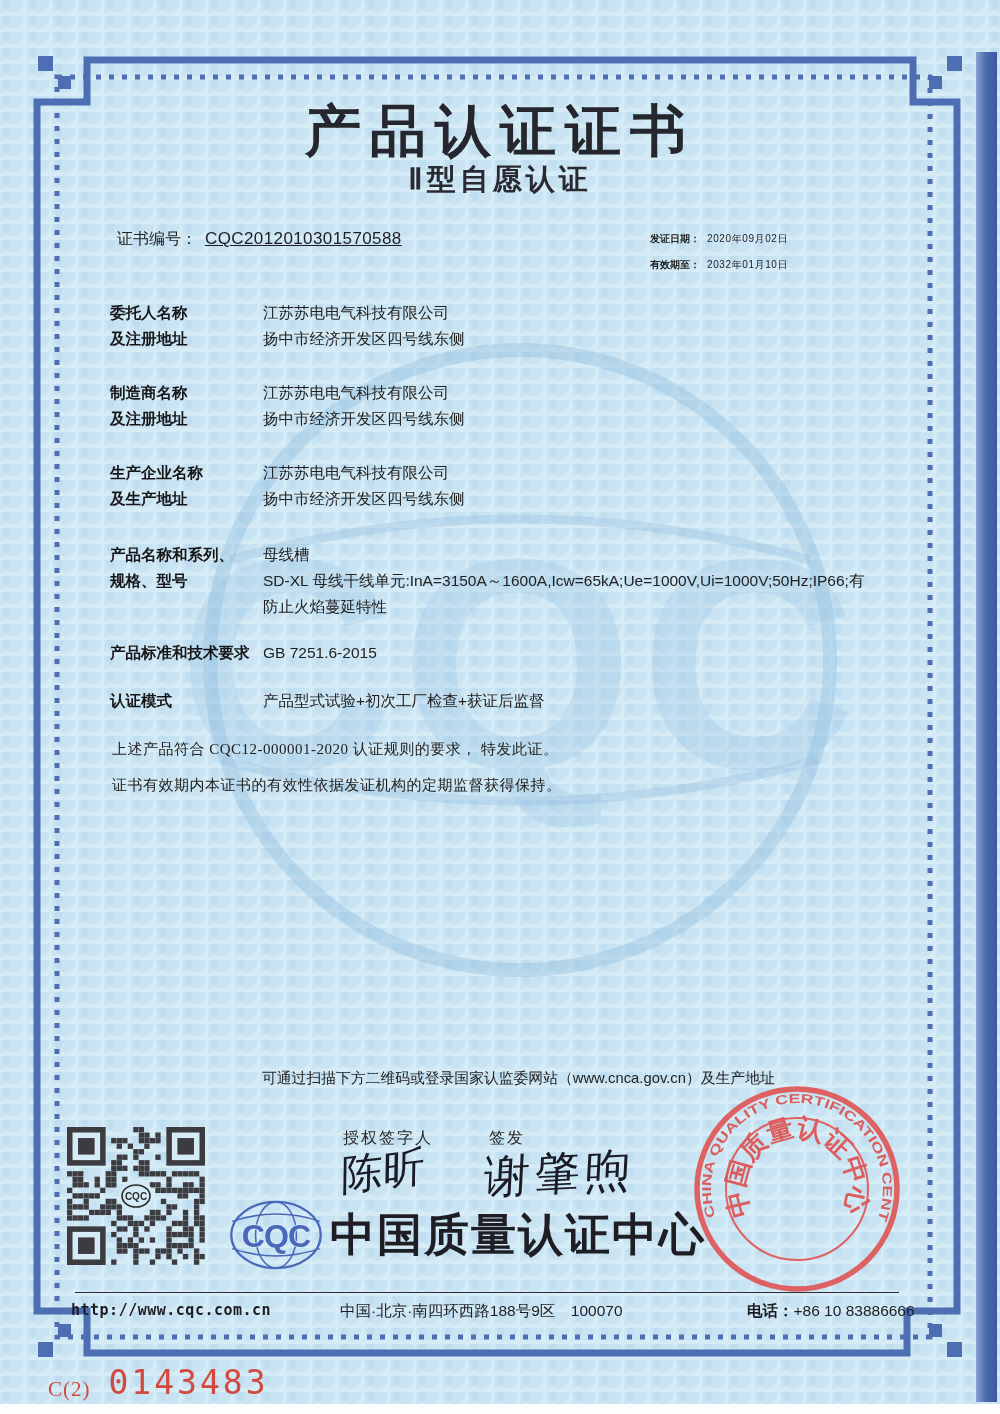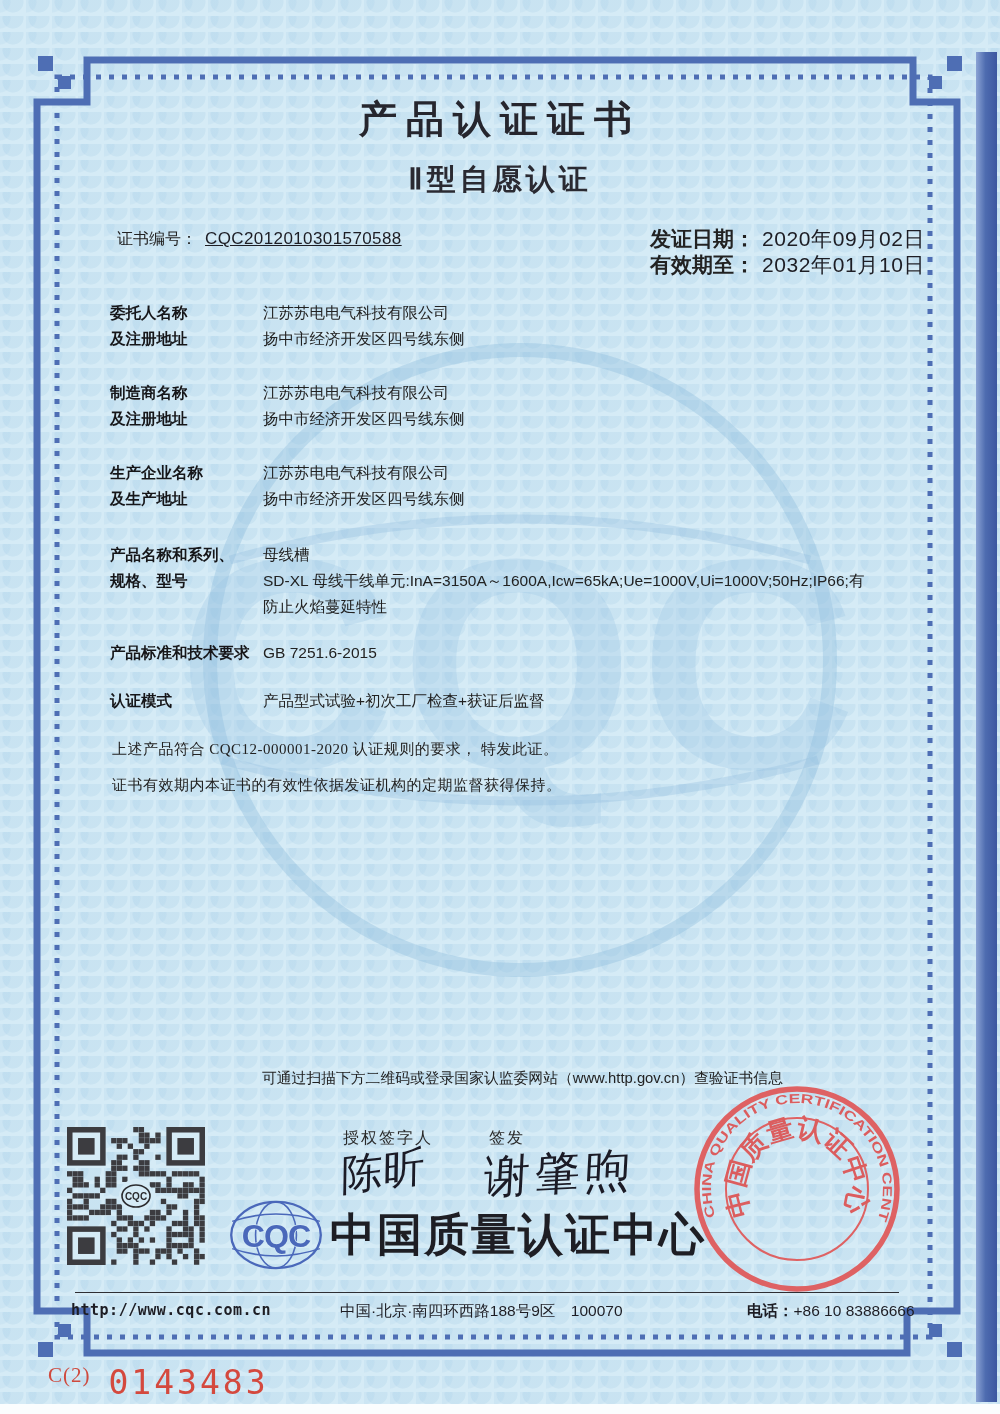--- a/index.html
+++ b/index.html
@@ -12,27 +12,27 @@
       radial-gradient(circle at 0px 2px, rgba(126,178,216,0.10) 10px, rgba(126,178,216,0) 11px);
     background-size:26px 16px;
     color:#1f1f26;
   }
   .abs{position:absolute;}
   svg{display:block;}
   .overlay{position:absolute;left:0;top:0;pointer-events:none;}
   .kai{font-family:"Liberation Serif",serif;}
   .mono{font-family:"DejaVu Sans Mono",monospace;font-weight:bold;}
 
-  .title{left:0;top:94px;width:1000px;text-align:center;font-size:38px;font-weight:bold;letter-spacing:9px;color:#26262e;}
+  .title{left:0;top:94px;width:1000px;text-align:center;font-size:56px;font-weight:bold;letter-spacing:9px;color:#26262e;}
   .subtitle{left:0;top:160px;width:1000px;text-align:center;font-size:29px;font-weight:700;letter-spacing:4px;color:#2a2a32;}
 
   .certno{left:117px;top:229px;font-size:16px;}
   .certno .lbl{font-size:16px;color:#222;}
   .certno .val{font-size:17px;letter-spacing:0.4px;margin-left:8px;color:#1d1d24;text-decoration:underline;}
-  .dates{left:650px;top:226px;line-height:26px;font-size:21px;}
+  .dates{left:650px;top:226px;line-height:26px;font-size:10px;}
   .dates .lbl{font-weight:600;color:#222;}
   .dates .val{margin-left:7px;letter-spacing:0.6px;color:#1d1d24;}
 
   .frow{left:110px;display:flex;font-size:15.5px;line-height:26px;}
   .frow .lbl{width:153px;font-weight:bold;color:#161619;flex:none;}
   .frow .val{width:645px;color:#222;}
 
   .stmt{left:112px;width:700px;font-size:15px;color:#222;letter-spacing:0.5px;}
 
   .verify{left:262px;top:1069px;font-size:14.8px;color:#222;}
@@ -43,21 +43,21 @@
   .sig2{left:484px;top:1143px;font-size:46px;transform:rotate(-3deg) skewX(-6deg);letter-spacing:4px;}
 
   .orgname{left:330px;top:1205px;font-size:45px;font-weight:650;letter-spacing:2px;color:#1e1e24;white-space:nowrap;}
 
   .rule{left:75px;top:1292px;width:824px;border-top:1.6px solid #2e2e33;}
   .site{left:71px;top:1301px;font-size:15px;letter-spacing:0.5px;color:#1d1d24;}
   .addr{left:340px;top:1301px;font-size:15.5px;color:#1d1d24;}
   .phone{left:737px;top:1301px;font-size:15.5px;color:#1d1d24;padding-left:10px;}
   .phone .lbl{font-weight:600;}
 
-  .serial{left:48px;top:1363px;display:flex;align-items:flex-start;}
+  .serial{left:48px;top:1363px;display:flex;align-items:flex-end;}
   .serial .pfx{font-family:"Liberation Serif",serif;font-size:21px;color:#cf4a3e;letter-spacing:1px;}
   .serial .num{font-family:"DejaVu Sans Mono",monospace;font-size:33px;color:#d4493e;letter-spacing:3px;margin-left:18px;}
 
   .edgeband{left:976px;top:52px;width:21px;height:1350px;background:linear-gradient(90deg,#8ba3d4 0%,#4e6cb0 45%,#3c56a0 100%);}
   .bottomstrip{left:0;top:1404px;width:1000px;height:10px;background:#fbfdfe;}
 </style>
 </head>
 <body>
 
 <div class="cert">
@@ -159,21 +159,21 @@
         <div>认证模式</div>
       </div>
     <div class="val">
         <div>产品型式试验+初次工厂检查+获证后监督</div>
       </div>
   </div>
 
   <div class="abs stmt kai" style="top:740px;">上述产品符合 CQC12-000001-2020 认证规则的要求， 特发此证。</div>
   <div class="abs stmt kai" style="top:776px;">证书有效期内本证书的有效性依据发证机构的定期监督获得保持。</div>
 
-  <div class="abs verify">可通过扫描下方二维码或登录国家认监委网站（www.http.gov.cn）查验证书信息</div>
+  <div class="abs verify">可通过扫描下方二维码或登录国家认监委网站（www.cnca.gov.cn）及生产地址</div>
 
   <svg class="abs" style="left:67px;top:1127px;" width="138" height="138" viewBox="0 0 138 138" id="qr">
       <rect x="66.24" y="0" width="5.299199999999999" height="5.299199999999999" fill="#3c3c40"></rect>
       <rect x="71.75999999999999" y="0" width="5.299199999999999" height="5.299199999999999" fill="#3c3c40"></rect>
       <rect x="71.75999999999999" y="5.52" width="5.299199999999999" height="5.299199999999999" fill="#3c3c40"></rect>
       <rect x="77.28" y="5.52" width="5.299199999999999" height="5.299199999999999" fill="#3c3c40"></rect>
       <rect x="88.32" y="5.52" width="5.299199999999999" height="5.299199999999999" fill="#3c3c40"></rect>
       <rect x="44.16" y="11.04" width="5.299199999999999" height="5.299199999999999" fill="#3c3c40"></rect>
       <rect x="49.67999999999999" y="11.04" width="5.299199999999999" height="5.299199999999999" fill="#3c3c40"></rect>
       <rect x="55.199999999999996" y="11.04" width="5.299199999999999" height="5.299199999999999" fill="#3c3c40"></rect>

